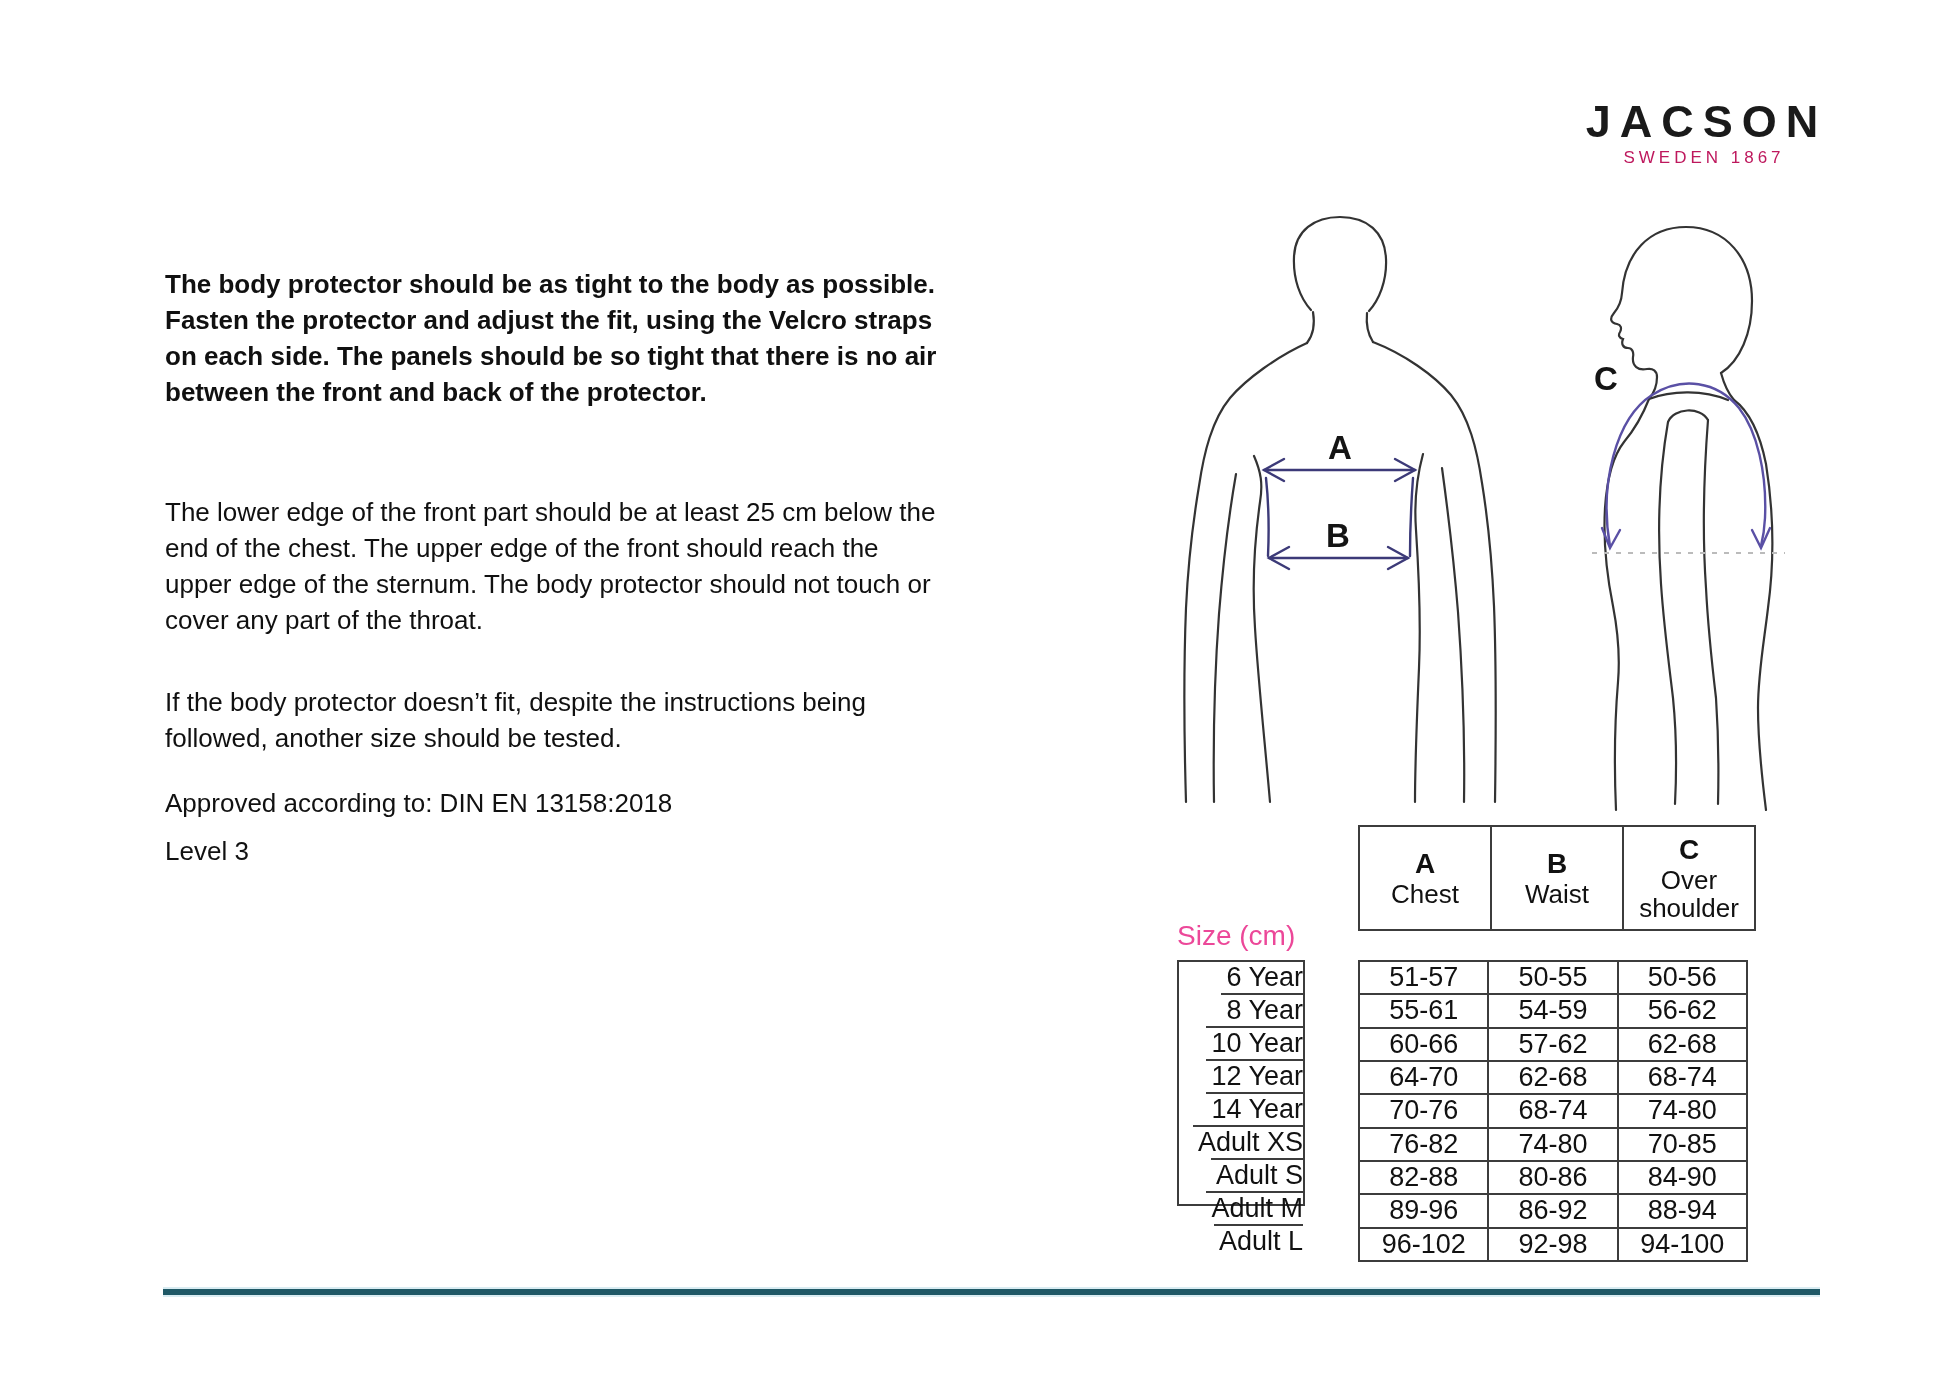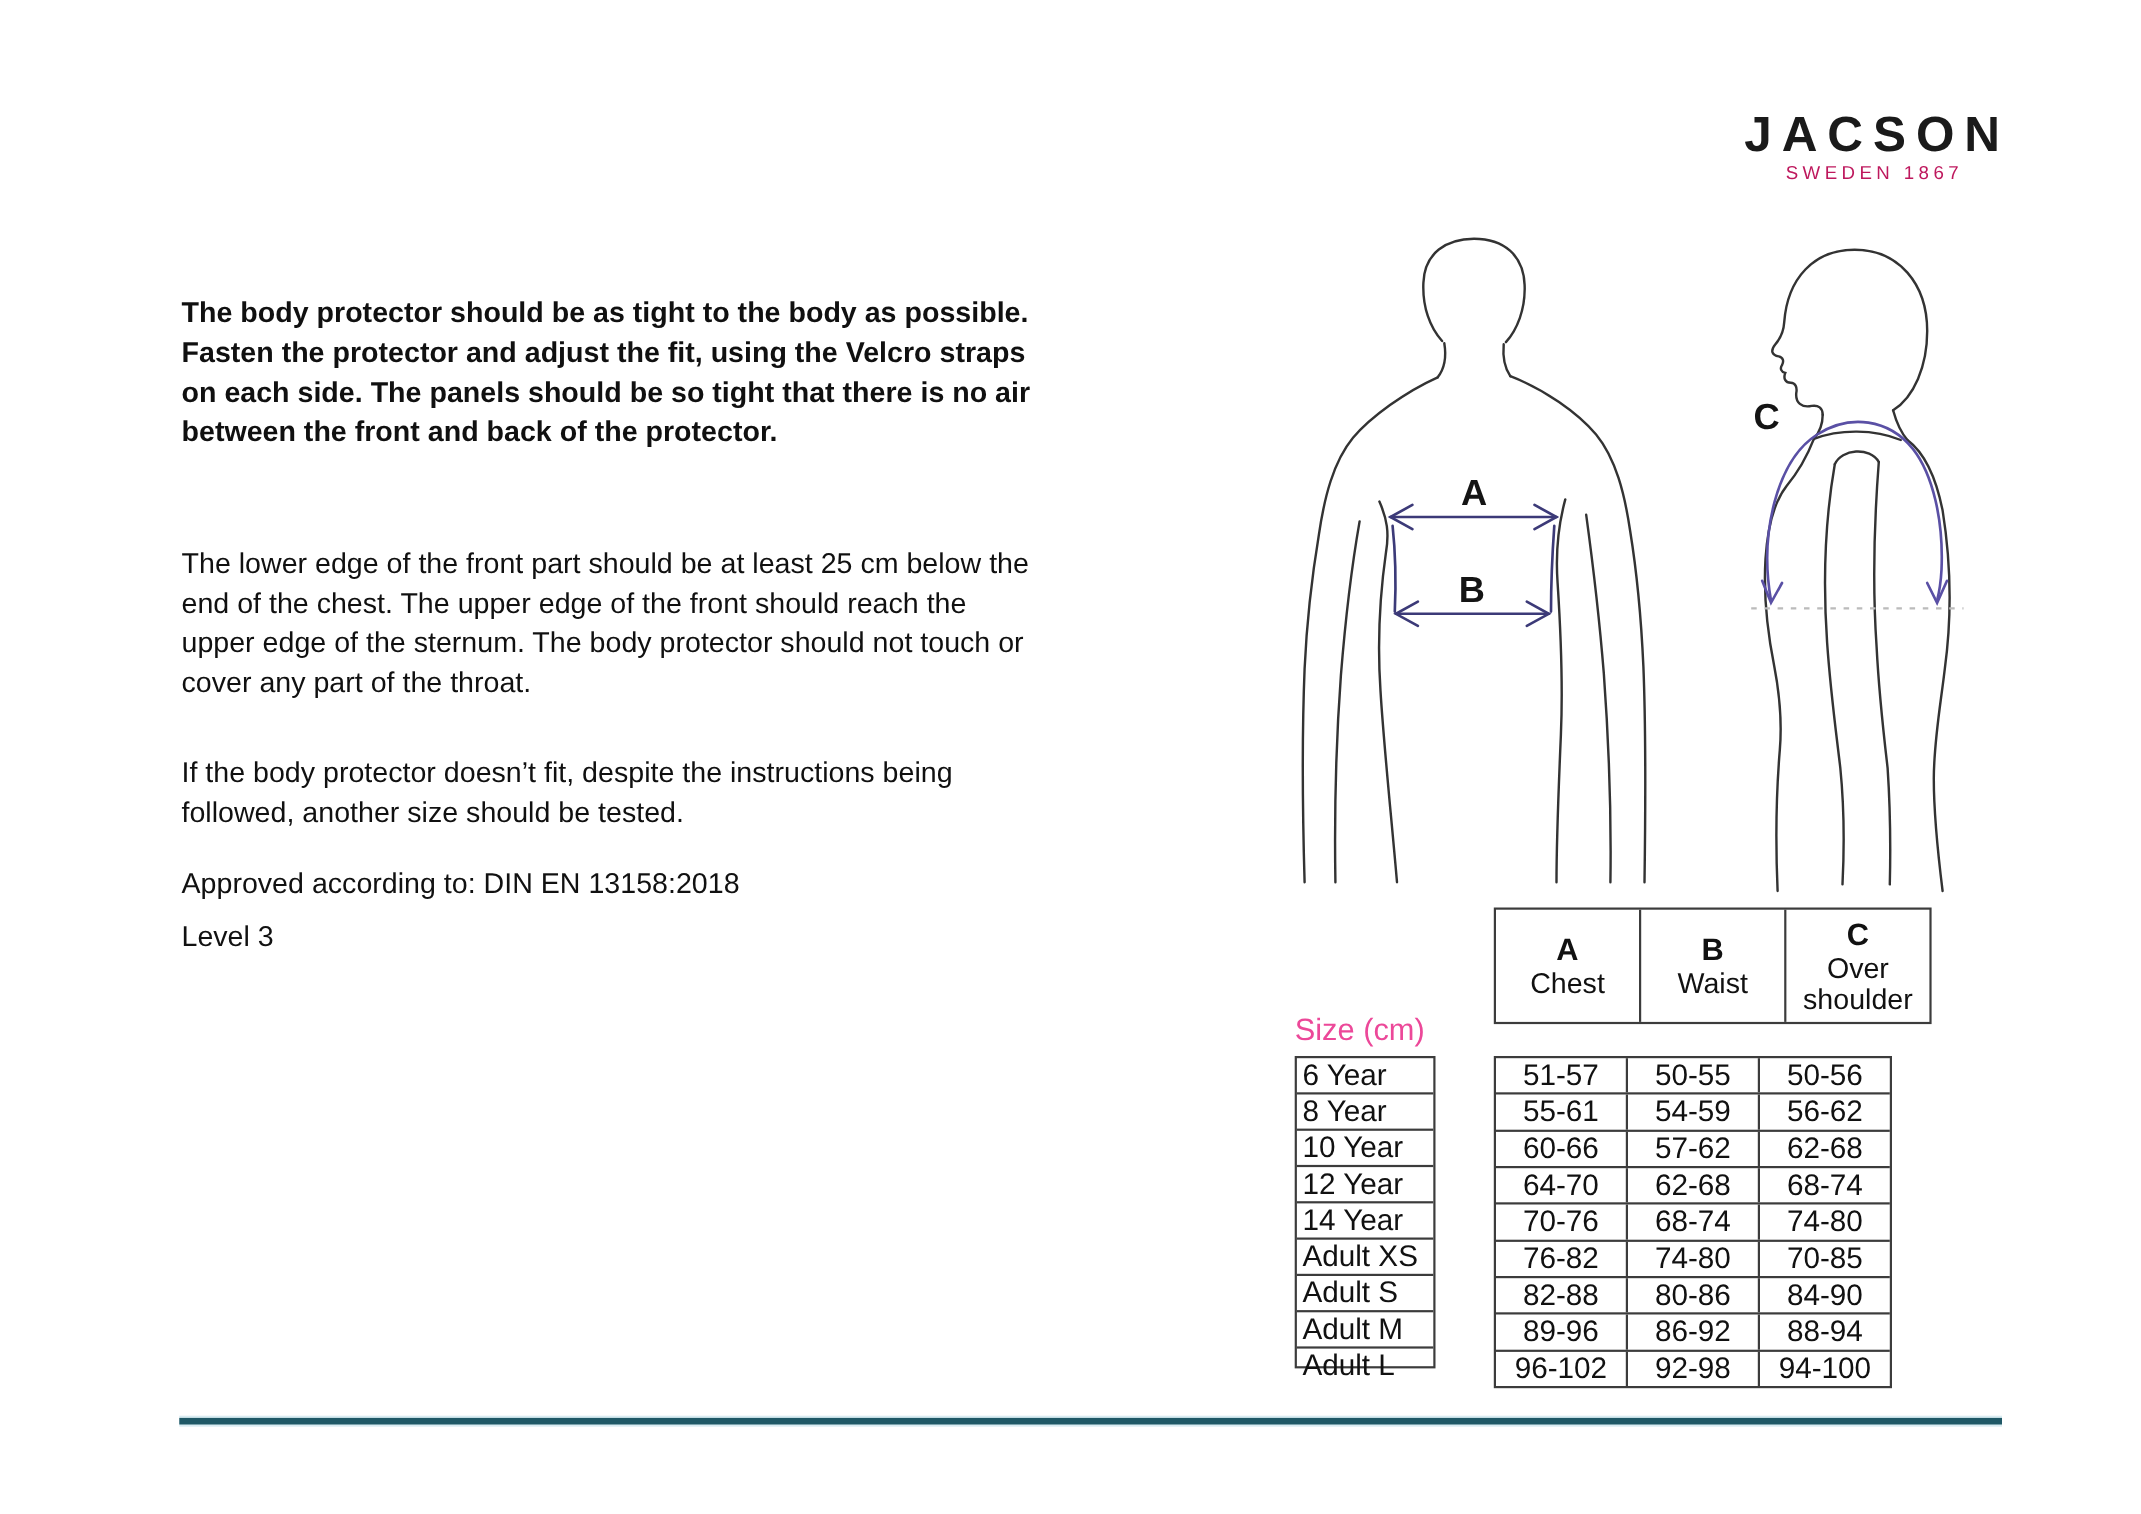--- a/index.html
+++ b/index.html
@@ -22,25 +22,25 @@
   svg text{font-family:"Liberation Sans",sans-serif;font-weight:bold;}
   
   .size-cm{position:absolute;left:1177px;top:872px;font-size:28px;color:#ec4899;margin-top:48px;}
   .hdr-table{position:absolute;left:1358px;top:825px;width:398px;height:106px;
     border:2px solid #3c3c3c;display:flex;box-sizing:border-box;background:#fff;}
   .hcell{flex:1;display:flex;flex-direction:column;align-items:center;justify-content:center;
     text-align:center;box-sizing:border-box;padding:1px 2px;}
   .hcell + .hcell{border-left:2px solid #3c3c3c;}
   .hletter{font-size:28px;font-weight:bold;line-height:32px;}
   .hname{font-size:26px;line-height:28px;}
-  .label-table{position:absolute;left:1177px;top:960px;width:128px;height:284px;
-    border:2px solid #3c3c3c;display:flex;flex-direction:column;box-sizing:border-box;background:#fff;}
+  .label-table{position:absolute;left:1177px;top:960px;width:128px;height:246px;
+    border:2px solid #3c3c3c;display:flex;flex-direction:column;box-sizing:border-box;background:#fff;align-items:flex-end;}
   .label-row{flex:1;display:flex;align-items:center;padding-left:5px;font-size:27px;box-sizing:border-box;}
   .label-row + .label-row{border-top:2px solid #3c3c3c;}
-  .meas-table{position:absolute;left:1358px;top:960px;width:362px;height:302px;
+  .meas-table{position:absolute;left:1358px;top:960px;width:390px;height:302px;
     border:2px solid #3c3c3c;display:flex;flex-direction:column;box-sizing:border-box;background:#fff;}
   .meas-row{flex:1;display:flex;box-sizing:border-box;}
   .meas-row + .meas-row{border-top:2px solid #3c3c3c;}
   .meas-cell{flex:1;display:flex;align-items:center;justify-content:center;font-size:27px;box-sizing:border-box;}
   .meas-cell + .meas-cell{border-left:2px solid #3c3c3c;}
   
   .divider{position:absolute;left:163px;top:1289px;width:1657px;height:6px;background:#1f5866;
     box-shadow:0 -2px 0 #d9ecf2, 0 2px 0 #d9ecf2;}
   .footer-title{position:absolute;left:163px;top:1316px;width:1740px;text-align:center;
     font-size:25px;font-weight:bold;color:#161616;}

